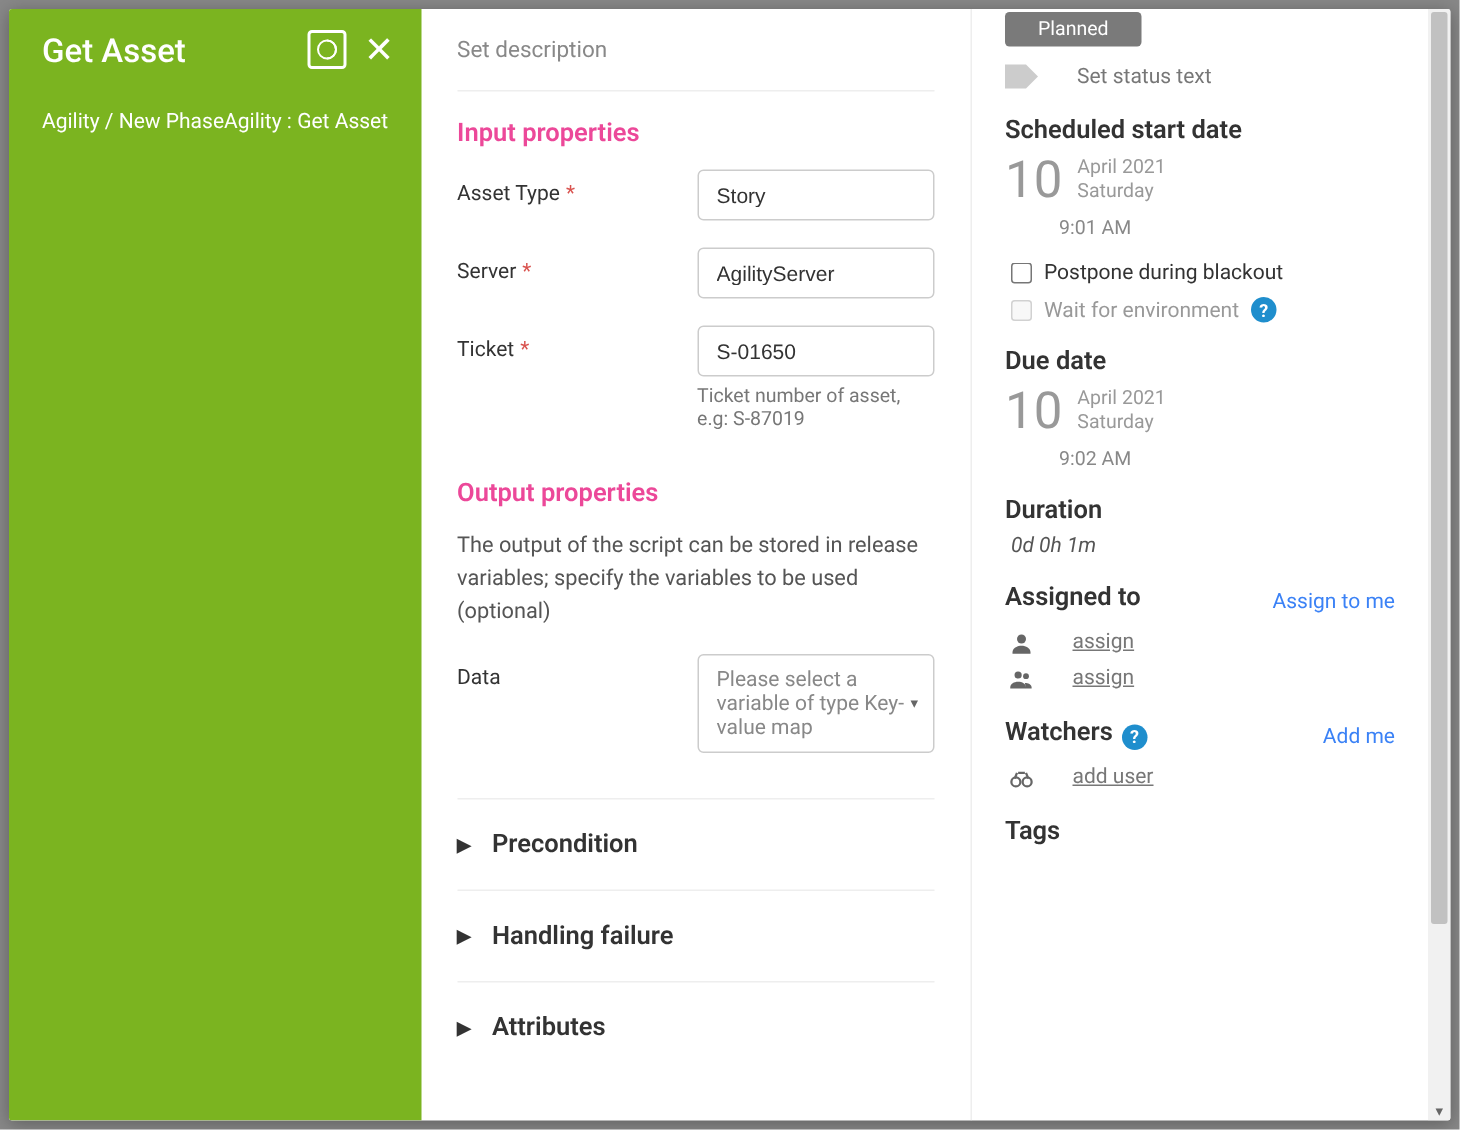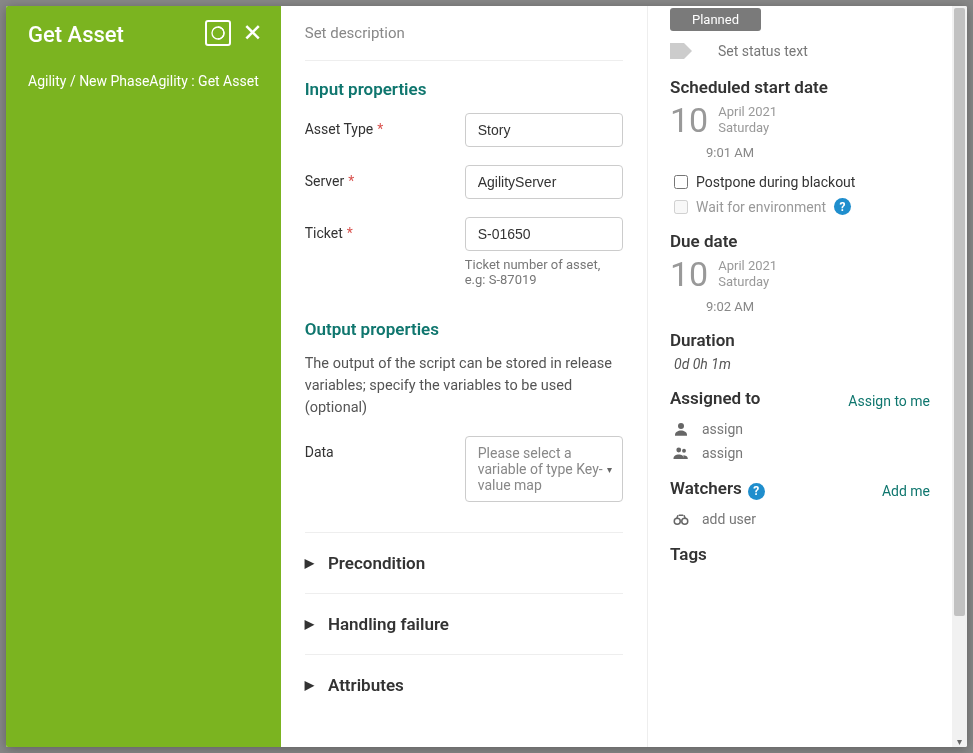--- a/index.html
+++ b/index.html
@@ -96,21 +96,21 @@
   .desc-ph {
     color: #888;
     font-size: 15px;
     padding-bottom: 18px;
     border-bottom: 1px solid #eee;
     margin-bottom: 18px;
   }
   .section-h {
     font-size: 17px;
     font-weight: 600;
-    color: #0f766e;
+    color: #ec4899;
     margin-bottom: 14px;
   }
   .form-row {
     display: flex;
     align-items: flex-start;
     margin-bottom: 18px;
   }
   .form-label {
     width: 160px;
     font-size: 14px;
@@ -200,21 +200,21 @@
     border-left:8px solid #ccc;
   }
   .status-text-ph { color:#777; font-size:14px; }
   .side-h {
     font-size: 17px; font-weight:600; margin-bottom:6px;
   }
   .side-h-row {
     display:flex; justify-content:space-between; align-items:center;
     margin-bottom:6px;
   }
-  .link { color:#0f766e; font-size:14px; cursor:pointer; }
+  .link { color:#3b82f6; font-size:14px; cursor:pointer; }
   .date-block {
     display:flex; align-items:center; gap:10px;
     color:#999;
   }
   .date-day { font-size:34px; font-weight:400; line-height:1; }
   .date-lines { font-size:13px; line-height:1.25; }
   .date-time { font-size:13px; color:#888; margin: 8px 0 14px 36px; }
   .chk-row {
     display:flex; align-items:center; gap:8px; font-size:14px;
     margin-bottom:8px; margin-left:4px;
@@ -223,22 +223,22 @@
   .chk-row input { width:14px; height:14px; }
   .help-icon {
     display:inline-flex; width:17px; height:17px; border-radius:50%;
     background:#1f8ecd; color:#fff; font-size:12px; font-weight:700;
     align-items:center; justify-content:center;
   }
   .duration-val {
     font-style: italic; color:#555; font-size:14px; margin: 4px 0 14px 4px;
   }
   .assign-row {
-    display:flex; align-items:center; gap:12px;
-    color:#777; font-size:14px; margin: 6px 0 6px 2px;
+    display:flex; align-items:flex-start; gap:25px;
+    color:#777; font-size:14px; margin: 6px 0 6px 2px; text-decoration: underline;
   }
   .side-sect { margin-bottom: 16px; }
   .icon-svg { width:18px; height:18px; fill:#666; flex-shrink:0; }
   .accordion-group { margin-top: 30px; }
 </style>
 </head>
 <body>
 
 <div class="modal">
 

